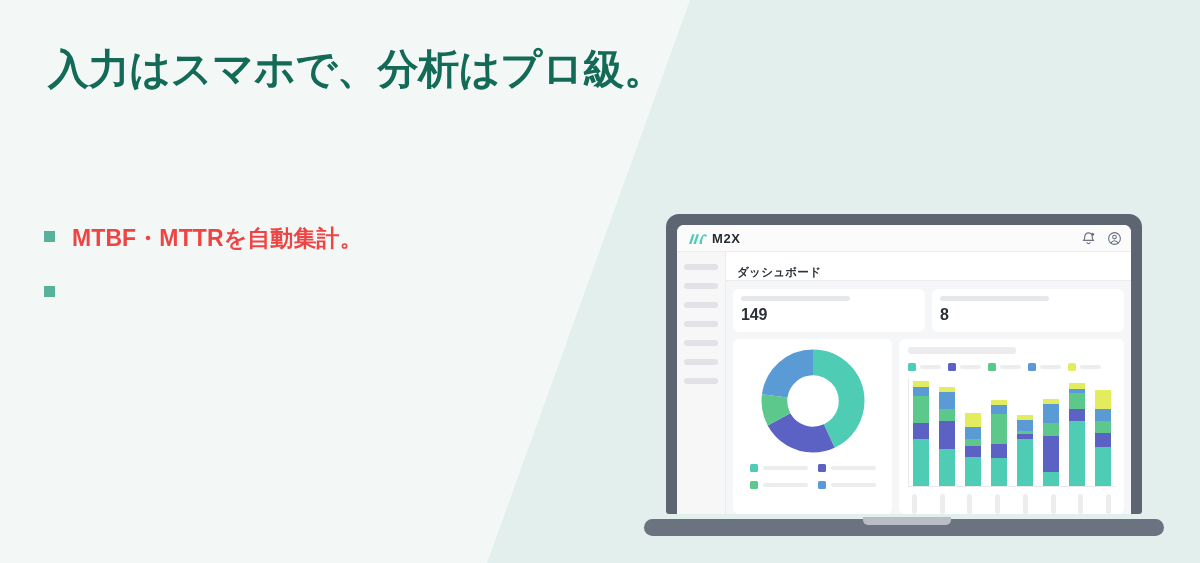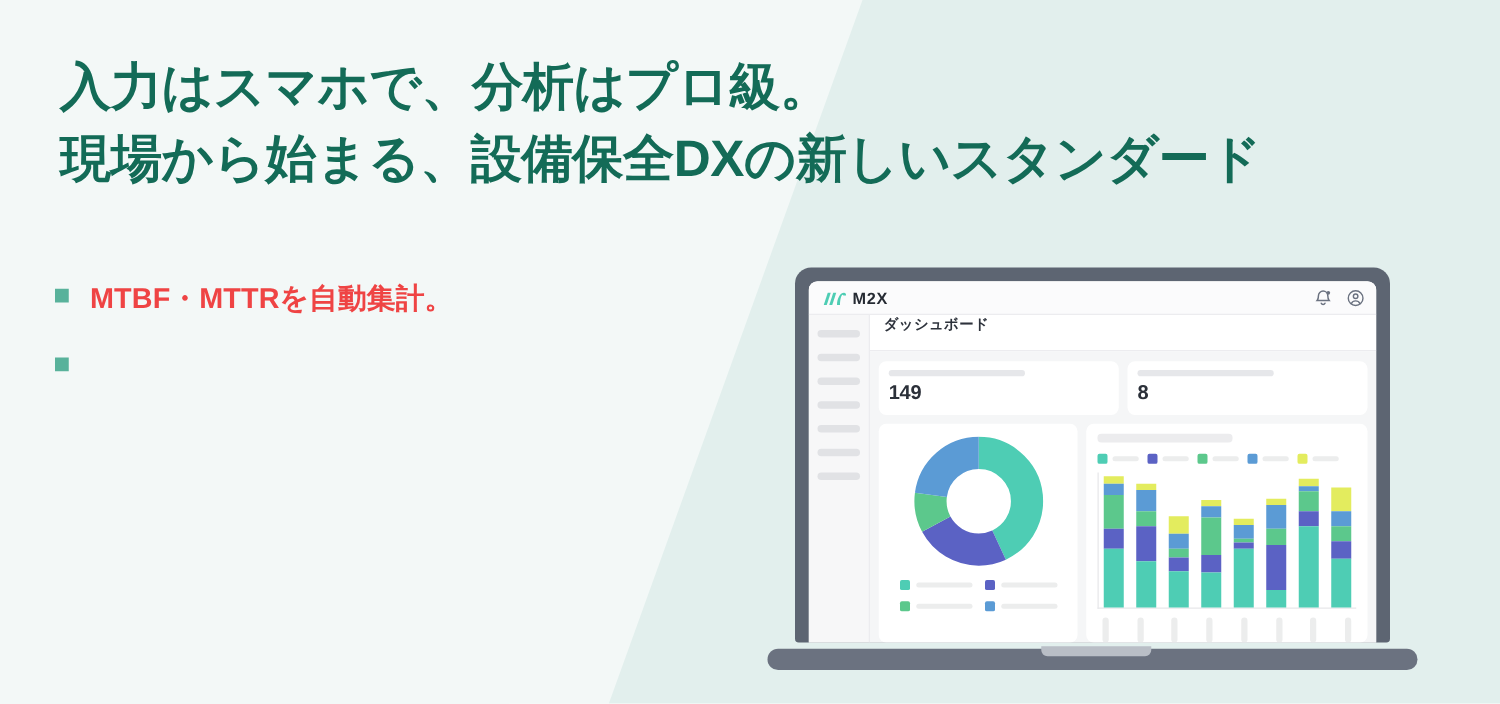--- a/index.html
+++ b/index.html
@@ -43,21 +43,21 @@
   .bullet-text {
     color: #ef4444;
     font-weight: bold;
     font-size: 23px;
     line-height: 1.42;
     letter-spacing: 0.1px;
   }
   .bullet-text .ln { display: block; white-space: nowrap; }
 
   
-  #laptop { position: absolute; left: 614px; top: 214px; width: 520px; height: 326px; }
+  #laptop { position: absolute; left: 644px; top: 214px; width: 520px; height: 326px; }
   #lid {
     position: absolute; left: 22px; top: 0; width: 476px; height: 300px;
     background: #5d6572; border-radius: 13px 13px 3px 3px;
     padding: 11px 11px 0 11px;
   }
   #screen {
     width: 100%; height: 100%;
     background: #ffffff; border-radius: 7px 7px 0 0;
     overflow: hidden; display: flex; flex-direction: column;
   }
@@ -98,21 +98,21 @@
   }
   .side-ph {
     height: 6px; border-radius: 3px; background: #e1e2e5;
     margin-bottom: 13px;
   }
 
   #content { flex: 1 1 auto; display: flex; flex-direction: column; min-width: 0; }
   #page-head {
     height: 29px; flex: 0 0 auto;
     border-bottom: 1px solid #ececef;
-    display: flex; align-items: flex-start; padding-left: 11px;
+    display: flex; align-items: flex-end; padding-left: 11px;
     background: #ffffff;
   }
   #page-title { font-size: 11.5px; font-weight: bold; color: #2d323b; letter-spacing: 0.3px; }
 
   #canvas {
     flex: 1 1 auto; background: #f5f6f7;
     padding: 8px 7px 0 7px; display: flex; flex-direction: column; gap: 7px;
     min-height: 0;
   }
 
@@ -156,21 +156,20 @@
   .xtick { width: 5px; height: 20px; border-radius: 3px; background: #eceded; }
 </style>
 </head>
 <body>
 
 <div id="stage">
   <div id="bg-wedge"></div>
 
   <div id="copy">
     <div class="headline">入力はスマホで、分析はプロ級。</div>
-    <div class="headline l2">現場から始まる、設備保全DXの新しいスタンダード</div>
   </div>
 
   <div id="bullets">
     <div class="bullet-row">
       <span class="bullet-mark"></span>
       <span class="bullet-text">
         <span class="ln">MTBF・MTTRを自動集計。</span>
       </span>
     </div>
     <div class="bullet-row">

